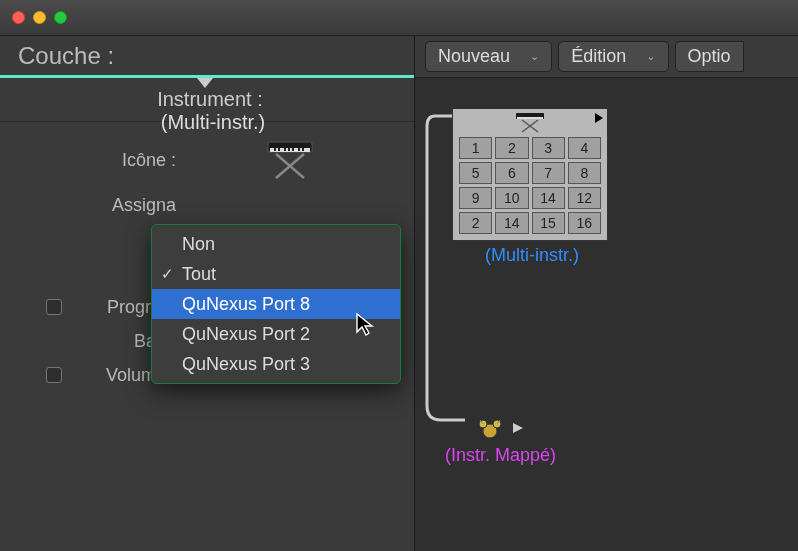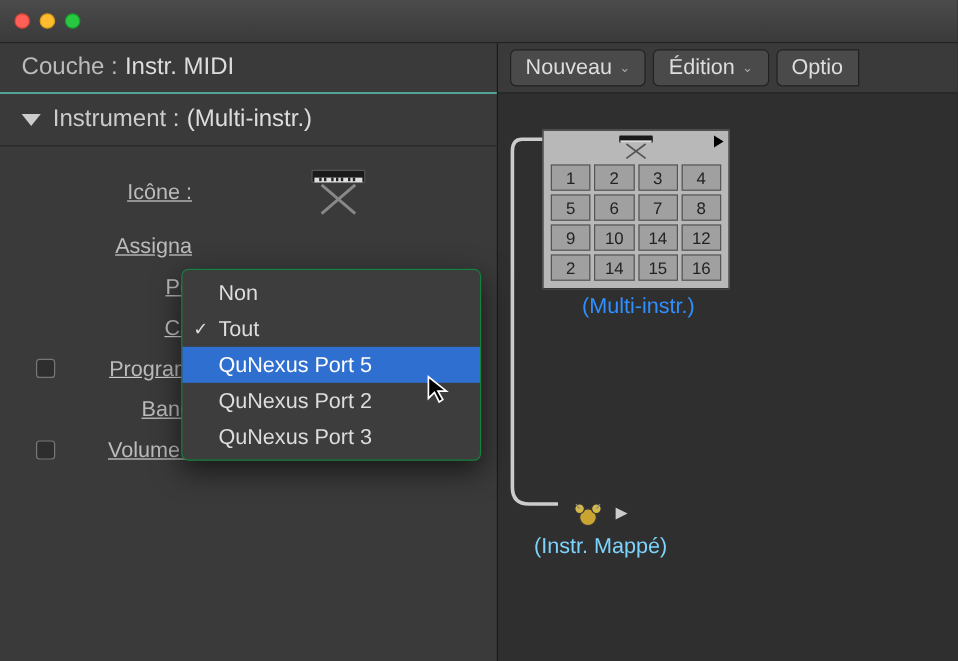--- a/index.html
+++ b/index.html
@@ -50,46 +50,47 @@
   .right-pane {
     flex: 1;
     background: #2f2f2f;
     position: relative;
   }
   .layer-header {
     height: 42px;
     display: flex;
     align-items: center;
     padding: 0 18px;
-    border-bottom: 1px solid #5eead4;
-    font-size: 20px;
+    border-bottom: 3px solid #5eead4;
+    font-size: 24px;
     color: #ccc;
+    gap: 41px;
   }
   .layer-header .lbl { color: #bbb; }
   .layer-header .val { color: #ddd; margin-left: 6px;}
   .instr-header {
     height: 44px;
     display: flex;
     align-items: center;
     padding: 0 12px 0 18px;
     border-bottom: 1px solid #2a2a2a;
     font-size: 20px;
+    flex-direction: column;
   }
   .disclosure {
     width: 0; height: 0;
     border-left: 8px solid transparent;
     border-right: 8px solid transparent;
     border-top: 10px solid #ccc;
     margin-right: 10px;
   }
   .instr-header .val { margin-left: 6px; color: #ddd;}
   .inspector {
-    padding: 10px 18px 10px 0;
-    position: relative;
-    text-decoration: underline;
+    padding: 10px 18px 10px 16px;
+    position: relative;
   }
   .row {
     display: flex;
     align-items: center;
     height: 34px;
     font-size: 18px;
     position: relative;
   }
   .row .label {
     width: 168px;
@@ -162,21 +163,21 @@
   }
   .r-btn {
     background: #4a4a4a;
     border: 1px solid #222;
     border-radius: 5px;
     padding: 4px 12px;
     font-size: 18px;
     color: #ddd;
     display: flex;
     align-items: center;
-    gap: 6px;
+    gap: 20px;
   }
   .chev { font-size: 11px; color: #aaa; }
   .canvas {
     position: relative;
     height: calc(100% - 42px);
   }
   .multi-obj {
     position: absolute;
     left: 37px;
     top: 30px;
@@ -228,21 +229,21 @@
   .mapped-obj {
     position:absolute;
     left: 30px;
     top: 335px;
     text-align:center;
   }
   .mapped-icons {
     display:flex; gap:8px; justify-content:center; align-items:center;
     height:30px;
   }
-  .mapped-label { color:#7dd3fc; font-size:18px; margin-top:2px;}
+  .mapped-label { color:#d946ef; font-size:18px; margin-top:2px;}
   
   .cursor {
     position:absolute;
     left: 355px;
     top: 312px;
     z-index:200;
     pointer-events:none;
   }
 </style>
 </head>
@@ -253,21 +254,20 @@
     <div class="traffic">
       <div class="tl red"></div>
       <div class="tl yellow"></div>
       <div class="tl green"></div>
     </div>
   </div>
   <div class="content">
     <div class="left-pane">
       <div class="layer-header">
         <span class="lbl">Couche :</span>
-        <span class="val">Instr. MIDI</span>
       </div>
       <div class="instr-header">
         <div class="disclosure"></div>
         <span>Instrument :</span>
         <span class="val">(Multi-instr.)</span>
       </div>
       <div class="inspector">
         <div class="row icon-row">
           <div class="label">Icône :</div>
           <div class="value kbd-icon">
@@ -386,21 +386,21 @@
 
   <div class="popup">
     <div class="popup-item">
       <span>Non</span>
     </div>
     <div class="popup-item">
       <span class="check">✓</span>
       <span>Tout</span>
     </div>
     <div class="popup-item selected">
-      <span>QuNexus Port 5</span>
+      <span>QuNexus Port 8</span>
     </div>
     <div class="popup-item">
       <span>QuNexus Port 2</span>
     </div>
     <div class="popup-item">
       <span>QuNexus Port 3</span>
     </div>
   </div>
 
   <svg class="cursor" width="24" height="26">

